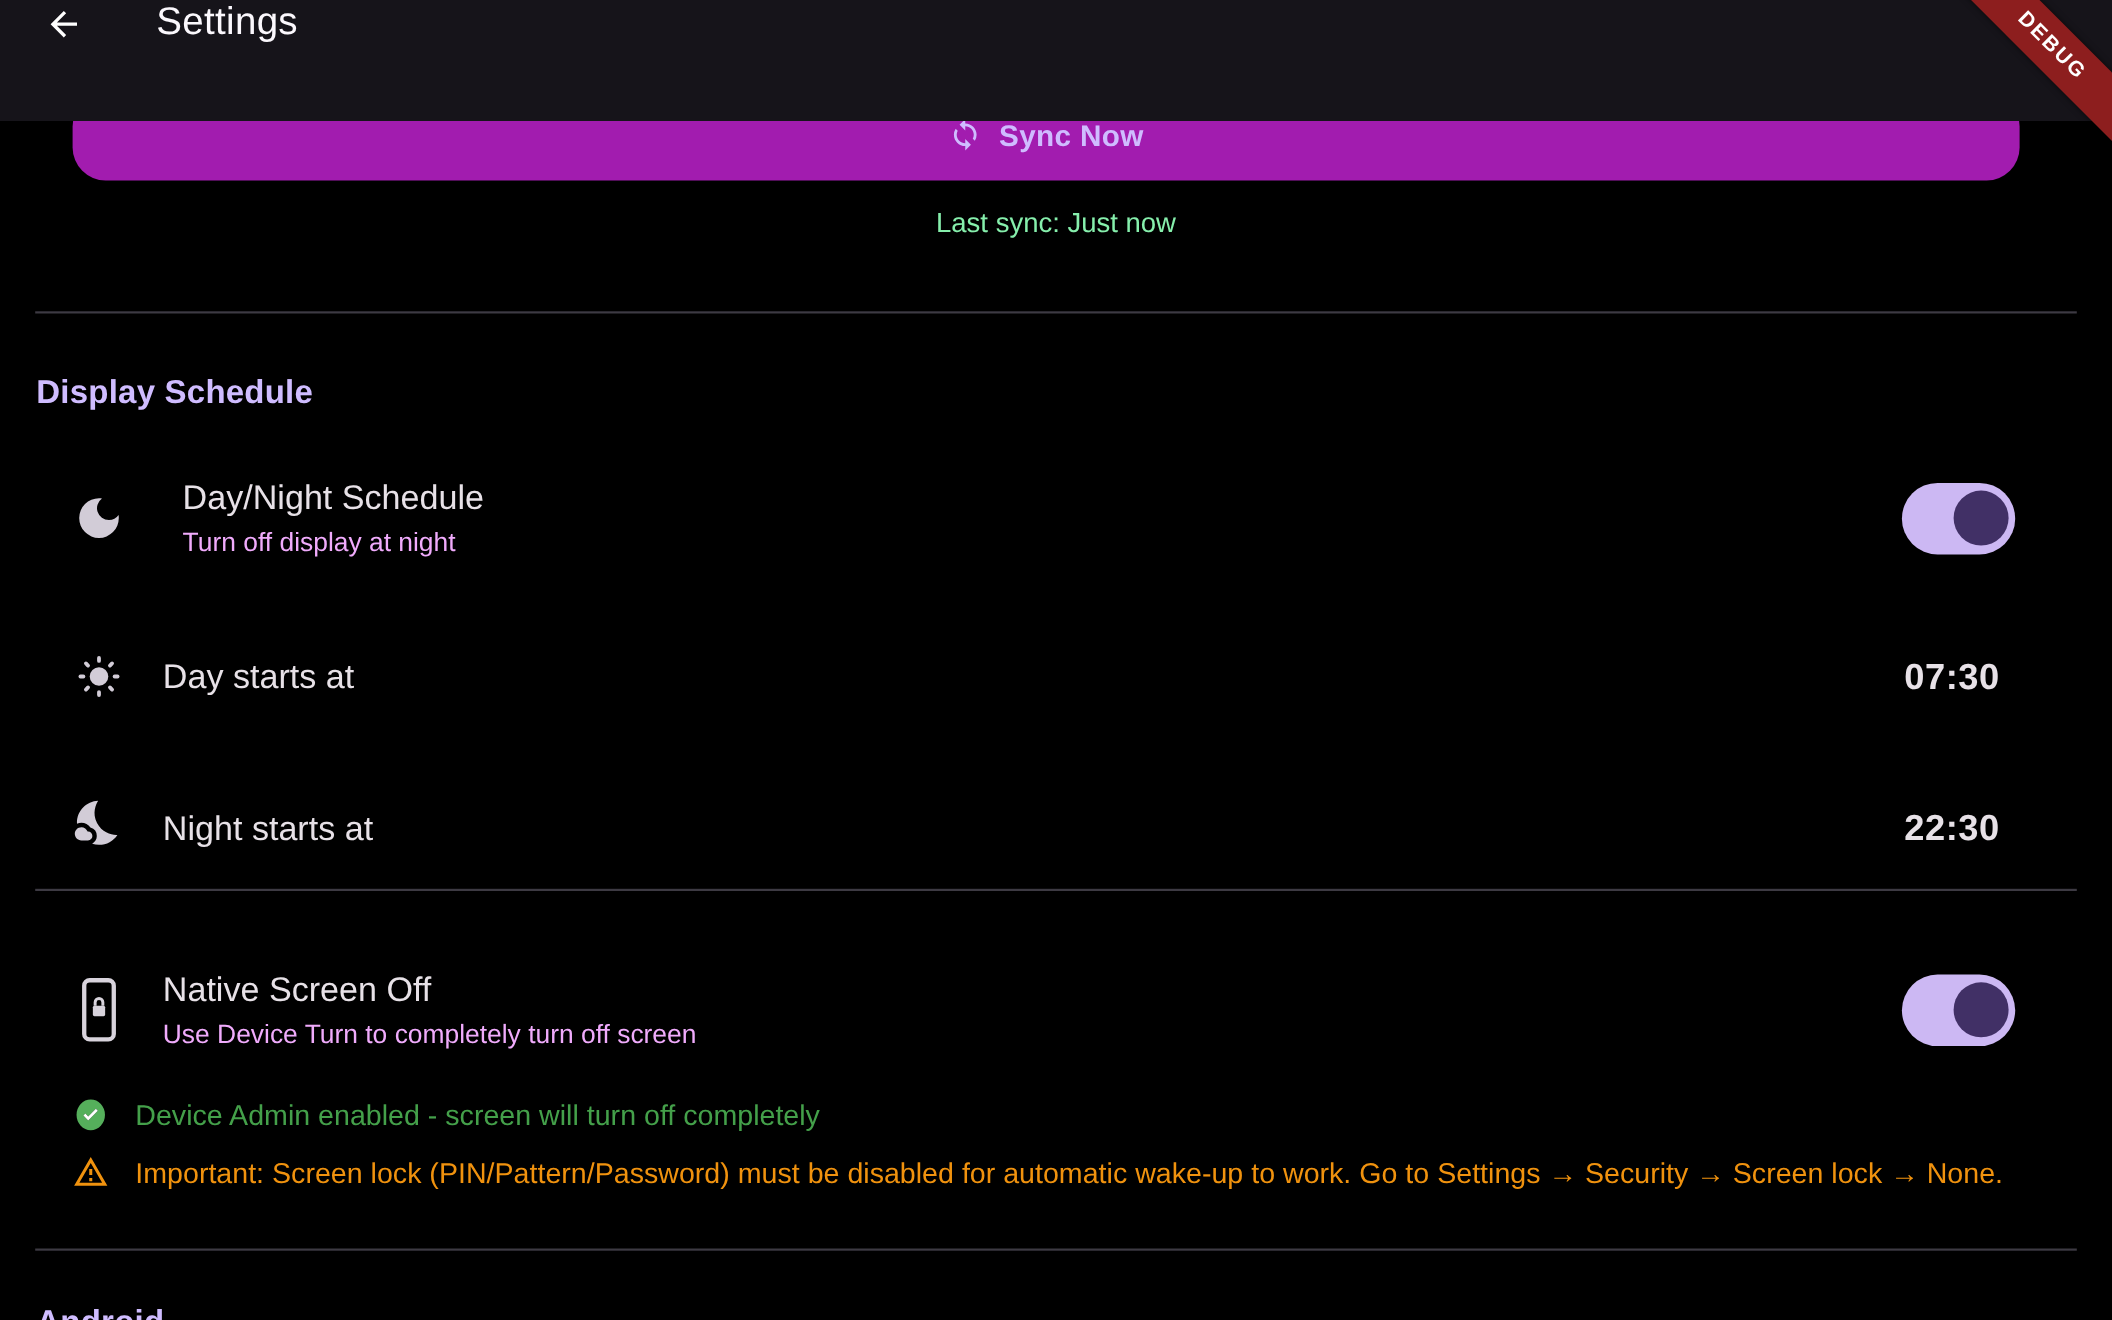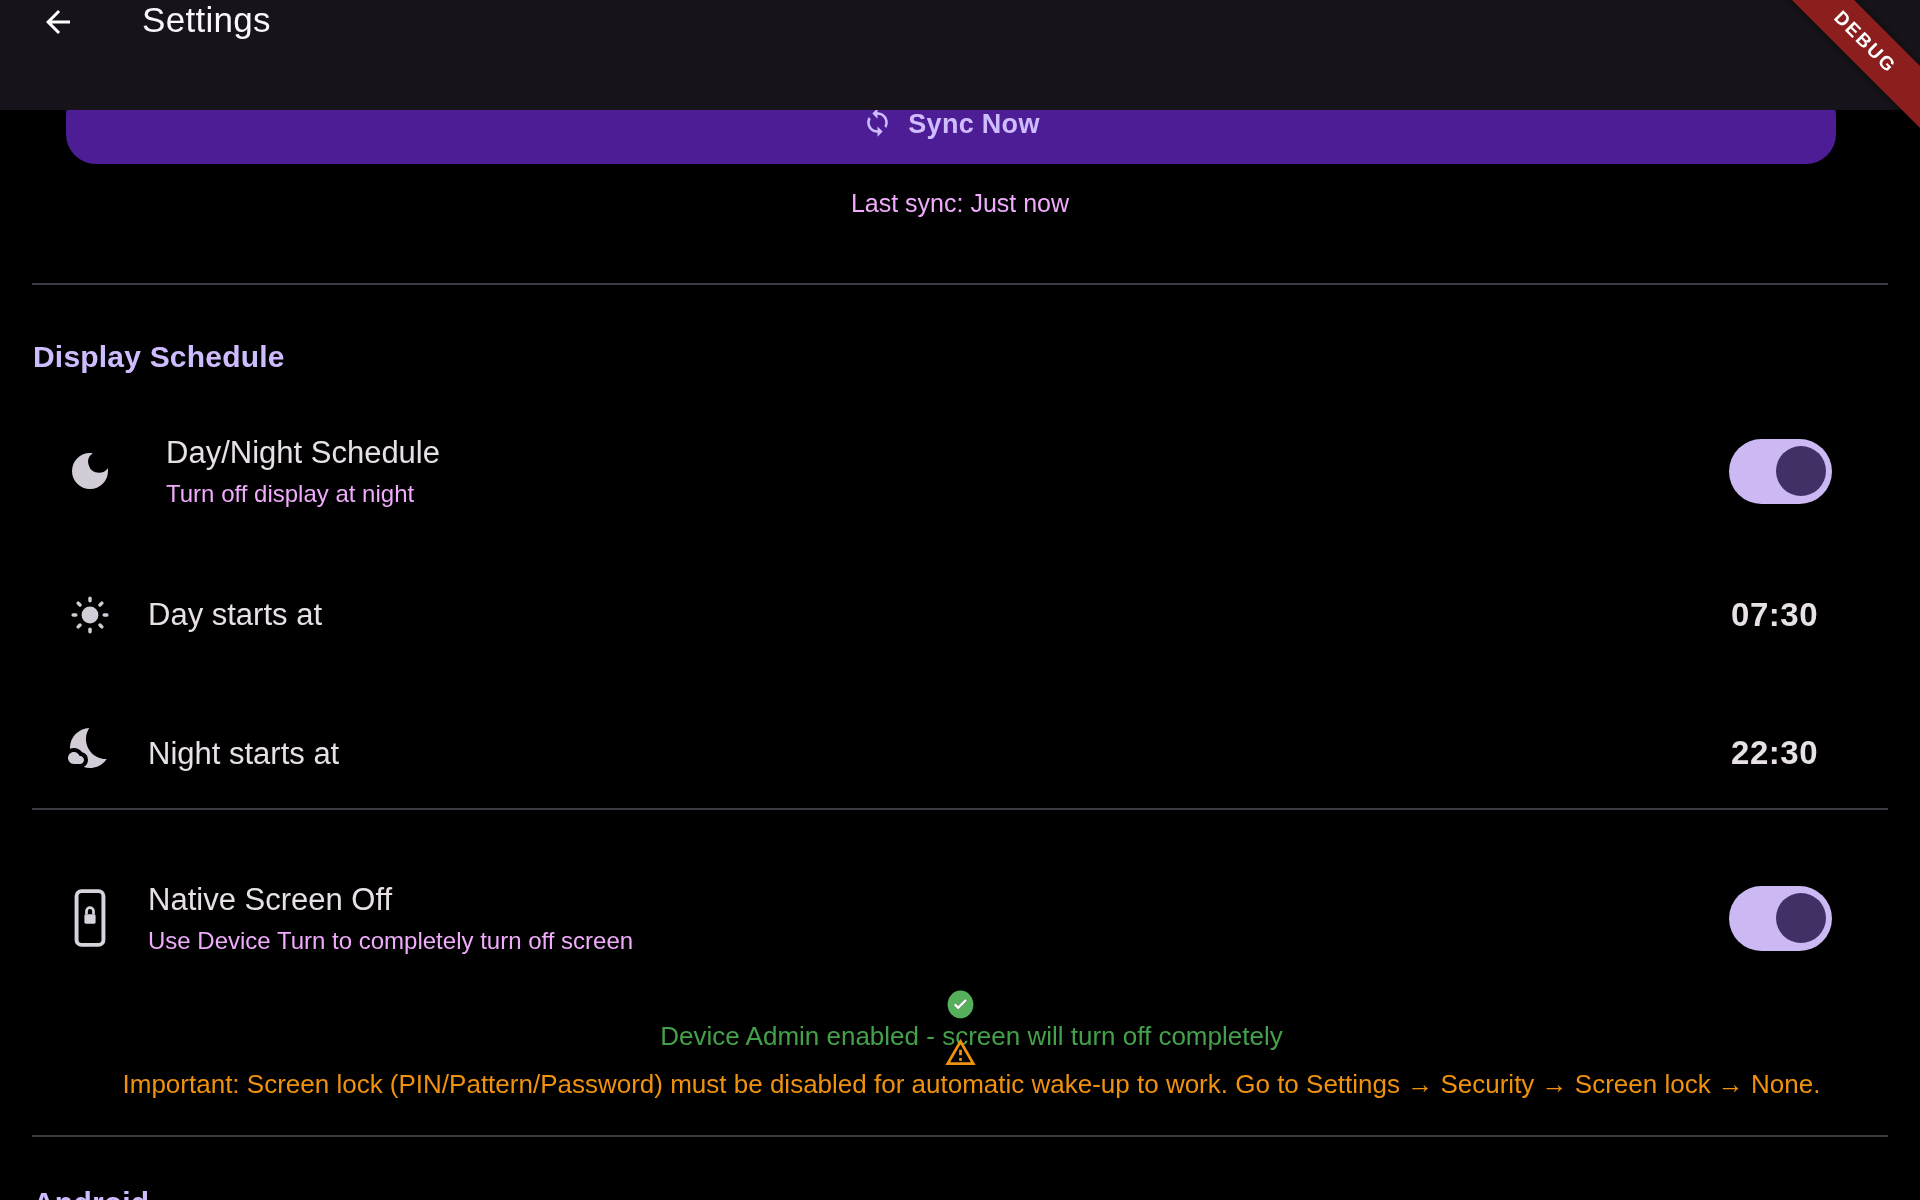--- a/index.html
+++ b/index.html
@@ -18,26 +18,26 @@
   .ribbon{
     position:absolute;top:20px;right:-70px;width:250px;height:44px;z-index:30;
     background:#8d1e1e;transform:rotate(45deg);
     display:flex;align-items:center;justify-content:center;
     color:#fff;font-size:19px;font-weight:700;letter-spacing:2px;
     box-shadow:0 0 6px rgba(0,0,0,.6);
   }
   
   .sync-btn{
     position:absolute;left:66px;right:84px;top:85px;height:79px;border-radius:30px;
-    background:#4c1d95;display:flex;align-items:center;justify-content:center;gap:15px;
+    background:#a21caf;display:flex;align-items:center;justify-content:center;gap:15px;
     cursor:pointer;z-index:5;
   }
   .sync-btn .label{color:#cfbcff;font-size:27px;font-weight:700;letter-spacing:.3px;}
   .sync-icon{color:#cfbcff;}
-  .last-sync{position:absolute;left:0;right:0;top:189px;text-align:center;font-size:25px;color:#f0abfc;}
+  .last-sync{position:absolute;left:0;right:0;top:189px;text-align:center;font-size:25px;color:#86efac;}
   
   .divider{position:absolute;left:32px;right:32px;height:2px;background:#3d3a43;}
   .div1{top:283px;} .div2{top:808px;} .div3{top:1135px;}
   .section-header{position:absolute;left:33px;font-size:30px;font-weight:700;color:#cfbcff;letter-spacing:.2px;}
   .hdr-display{top:340px;} .hdr-android{top:1186px;}
   
   .row{position:absolute;left:64px;right:88px;display:flex;align-items:center;}
   .row .icon{width:52px;flex:0 0 52px;display:flex;align-items:center;justify-content:center;color:#d2ccd7;}
   .row .texts{margin-left:32px;flex:1;min-width:0;}
   .row .title{font-size:31px;color:#e7e1e7;line-height:1.15;}
@@ -48,21 +48,21 @@
   .row-daystart{top:573px;height:84px;cursor:pointer;}
   .row-nightstart{top:688px;height:84px;cursor:pointer;align-items:flex-end;}
   .row-native{top:862px;height:112px;}
   
   .switch{position:relative;width:103px;height:65px;border-radius:33px;flex:0 0 103px;cursor:pointer;}
   .switch.on{background:#ccb8f3;}
   .switch.on .thumb{
     position:absolute;top:7.5px;right:6px;width:50px;height:50px;border-radius:50%;background:#413066;
   }
   
-  .status-line{position:absolute;left:64px;right:64px;display:flex;align-items:center;flex-direction:column;}
+  .status-line{position:absolute;left:64px;right:64px;display:flex;align-items:flex-end;}
   .status-ok{top:988px;height:42px;color:#44a04a;}
   .status-ok .icon{color:#55af5b;}
   .status-warn{top:1036px;height:46px;color:#f0920e;}
   .status-warn .icon{color:#f0920e;}
   .status-line .icon{width:36px;display:flex;align-items:center;justify-content:center;}
   .status-line .text{margin-left:23px;font-size:26px;line-height:1.2;}
 </style>
 </head>
 <body>
 

